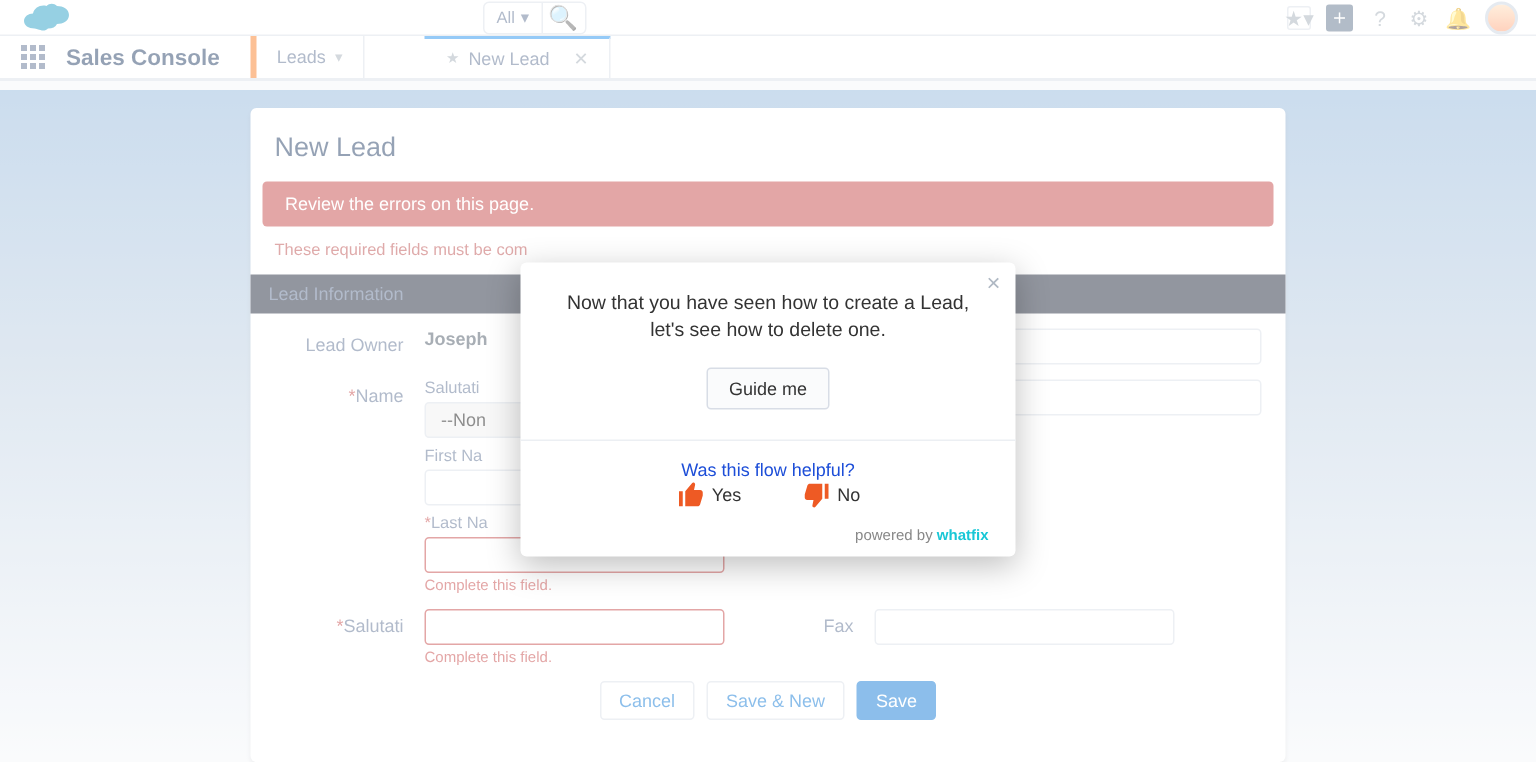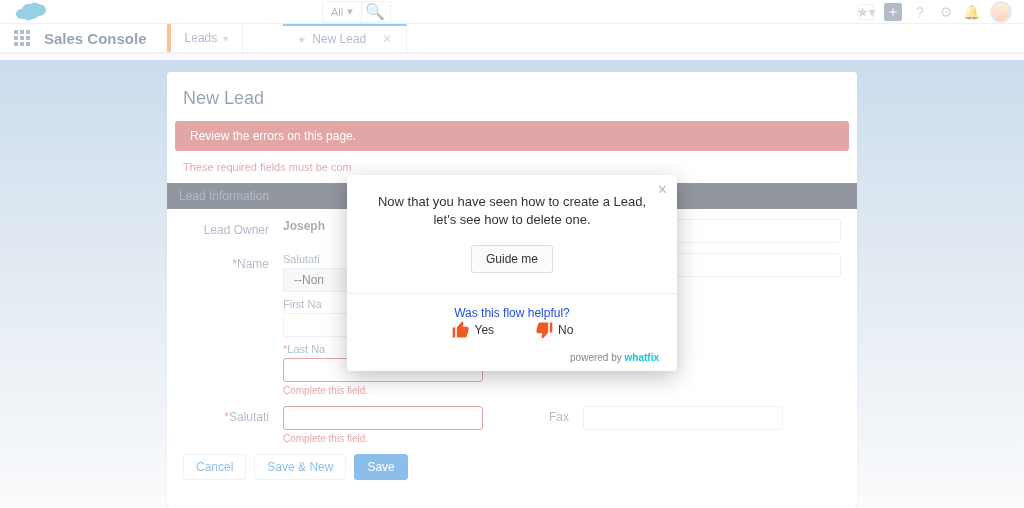--- a/index.html
+++ b/index.html
@@ -33,21 +33,21 @@
   .section-bar{background:#0f172a;color:#54698d;font-size:12px;padding:6px 12px;}
   .form{padding:10px 16px;}
   .row{display:flex;align-items:flex-start;margin-bottom:10px;font-size:12px;color:#3e4c5b;}
   .lbl{width:100px;text-align:right;padding-right:14px;padding-top:4px;color:#54698d;}
   .sublbl{font-size:11px;color:#54698d;margin-bottom:3px;}
   .inpwrap{flex:0 0 210px;}
   .inp{width:200px;border:1px solid #d8dde6;height:24px;border-radius:3px;padding:0 6px;font-size:12px;}
   .inp.err{border-color:#c23a3a;}
   .errtxt{font-size:10px;color:#c23a3a;margin-top:3px;}
   .col2{margin-left:30px;}
-  .footer{display:flex;gap:8px;margin-top:8px;}
+  .footer{display:flex;justify-content:center;gap:8px;margin-top:8px;}
   .btn{border:1px solid #d8dde6;background:#fff;padding:5px 12px;border-radius:3px;font-size:12px;color:#0070d2;cursor:pointer;}
   .btn.primary{background:#0070d2;color:#fff;border-color:#0070d2;}
   
   .overlay{position:absolute;inset:0;background:rgba(255,255,255,.55);z-index:10;}
   .modal{position:absolute;left:50%;top:175px;transform:translateX(-50%);width:330px;background:#fff;box-shadow:0 6px 22px rgba(0,0,0,.25);border-radius:4px;z-index:20;padding:18px 18px 8px;text-align:center;}
   .modal .close{position:absolute;top:6px;right:10px;color:#b0b9c4;font-size:16px;cursor:pointer;}
   .modal-msg{font-size:13px;color:#333;line-height:1.4;}
   .guide{margin:16px auto 20px;border:1px solid #d8dde6;background:#fafbfc;padding:6px 14px;border-radius:3px;font-size:12px;color:#333;cursor:pointer;}
   .hr{border:0;border-top:1px solid #eceff3;margin:0 -18px 12px;}
   .helpful{font-size:12px;color:#1d4ed8;}

